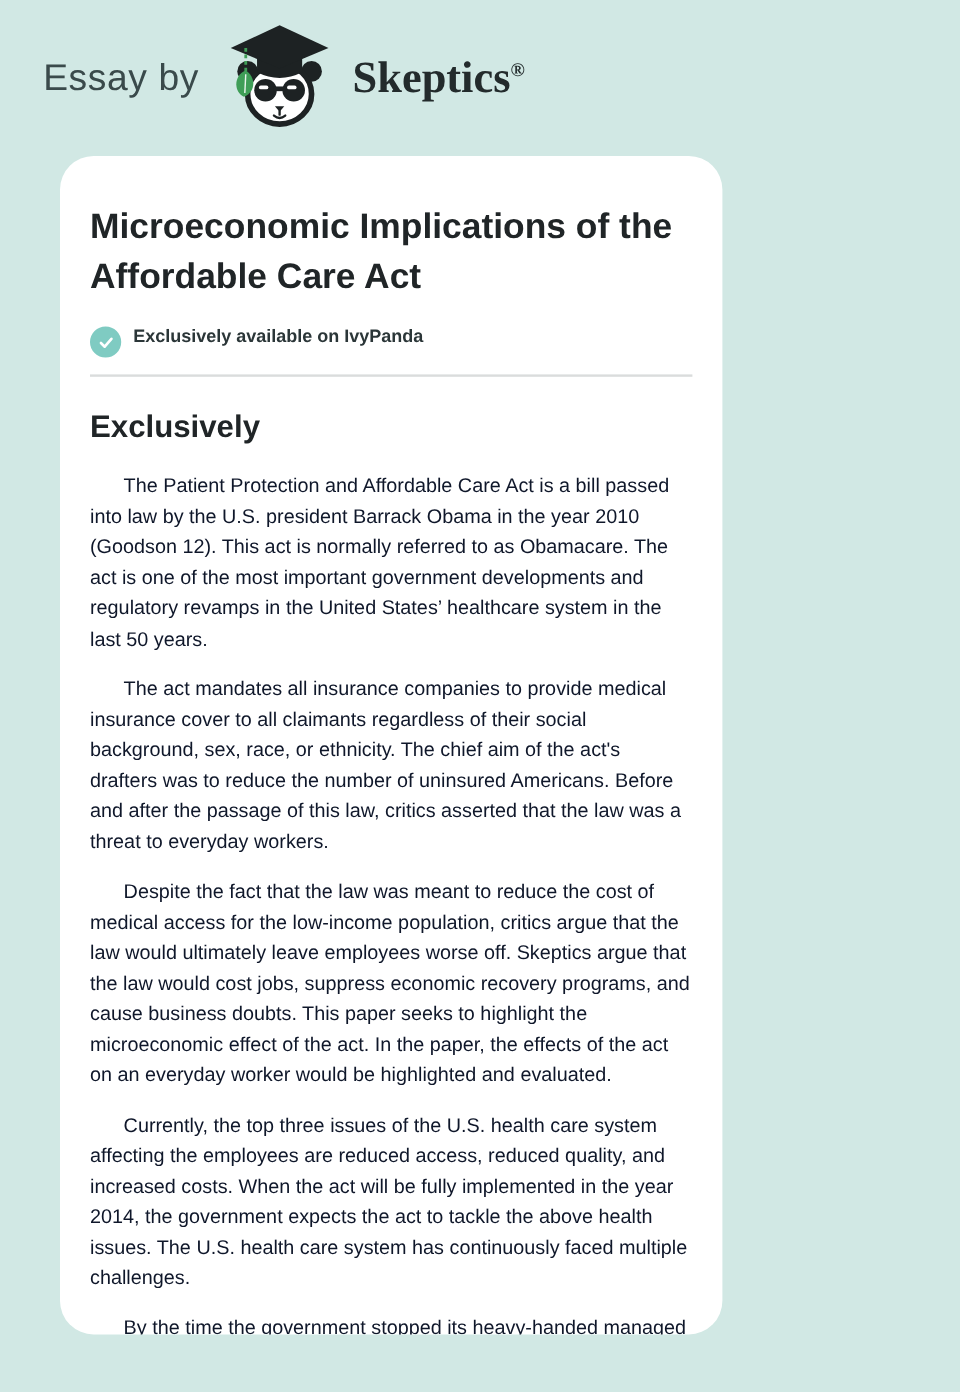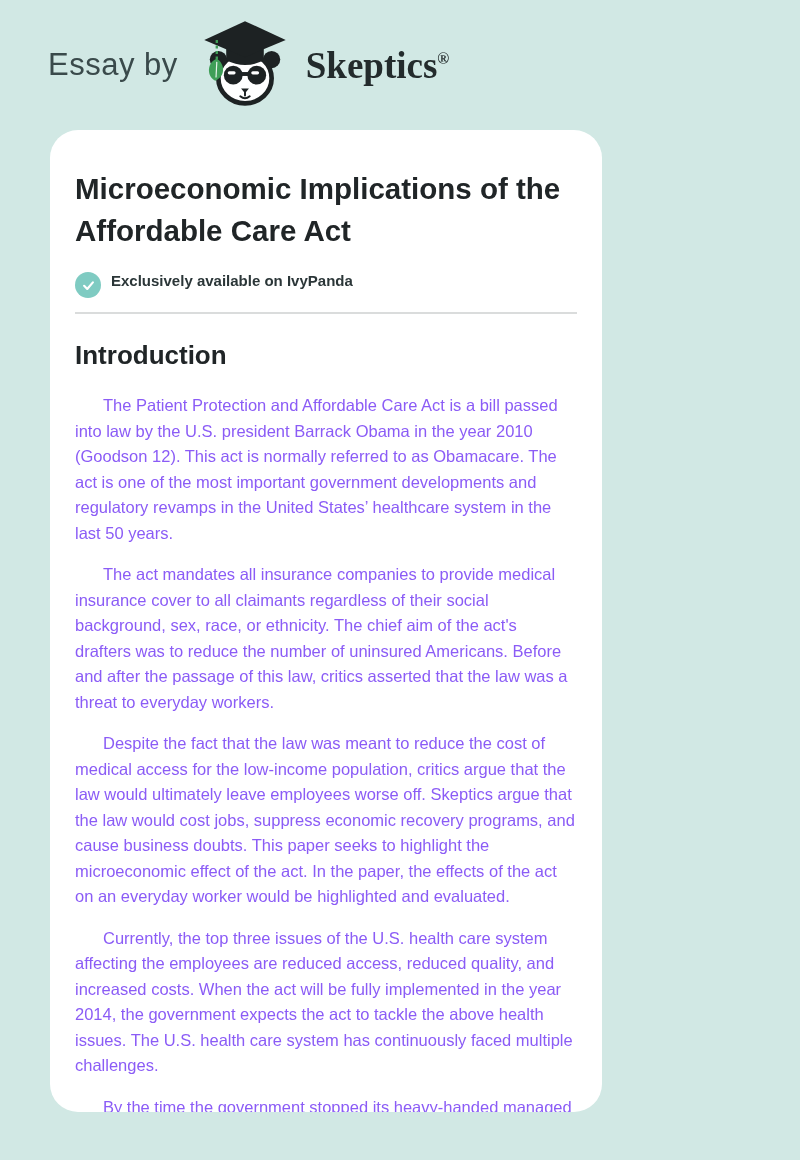--- a/index.html
+++ b/index.html
@@ -10,21 +10,21 @@
     background: #d1e8e4;
     overflow: hidden;
   }
   .page { width: 800px; height: 1160px; }
 
   
   .site-header {
     height: 130px;
     display: flex;
     align-items: center;
-    padding-left: 48px;
+    padding-left: 36px;
   }
   .essay-by {
     font-size: 31px;
     color: #3a４a4b;
     color: #3a4a4b;
     letter-spacing: 0.5px;
   }
   .logo { margin: 0 12px 0 18px; display: inline-flex; }
   .logo svg { width: 98px; height: 94px; display: block; }
   .brand {
@@ -77,21 +77,21 @@
     margin: 0 0 22px 0;
     font-size: 26px;
     color: #202527;
     font-weight: bold;
   }
   section + section h2 { margin-top: 14px; }
   .para {
     margin: 0 0 16px 0;
     font-size: 16.5px;
     line-height: 25.5px;
-    color: #8b5cf6;
+    color: #0f172a;
     text-indent: 28px;
   }
 </style>
 </head>
 <body>
 
 <div class="page">
 
   <header class="site-header">
     <span class="essay-by">Essay by</span>
@@ -134,21 +134,21 @@
         <svg viewBox="0 0 24 24" aria-hidden="true">
           <polyline points="5,12.5 10,17.5 19,7" fill="none" stroke="#ffffff" stroke-width="3.5" stroke-linecap="round" stroke-linejoin="round"></polyline>
         </svg>
       </span>
       <span class="badge-label">Exclusively available on IvyPanda</span>
     </div>
 
     <hr class="divider">
 
     <section>
-      <h2>Introduction</h2>
+      <h2>Exclusively</h2>
       <p class="para">The Patient Protection and Affordable Care Act is a bill passed into law by the U.S. president Barrack Obama in the year 2010 (Goodson 12). This act is normally referred to as Obamacare. The act is one of the most important government developments and regulatory revamps in the United States’ healthcare system in the last 50 years.</p>
       <p class="para">The act mandates all insurance companies to provide medical insurance cover to all claimants regardless of their social background, sex, race, or ethnicity. The chief aim of the act's drafters was to reduce the number of uninsured Americans. Before and after the passage of this law, critics asserted that the law was a threat to everyday workers.</p>
       <p class="para">Despite the fact that the law was meant to reduce the cost of medical access for the low-income population, critics argue that the law would ultimately leave employees worse off. Skeptics argue that the law would cost jobs, suppress economic recovery programs, and cause business doubts. This paper seeks to highlight the microeconomic effect of the act. In the paper, the effects of the act on an everyday worker would be highlighted and evaluated.</p>
     </section>
 
     <section>
       <p class="para">Currently, the top three issues of the U.S. health care system affecting the employees are reduced access, reduced quality, and increased costs. When the act will be fully implemented in the year 2014, the government expects the act to tackle the above health issues. The U.S. health care system has continuously faced multiple challenges.</p>
       <p class="para">By the time the government stopped its heavy-handed managed care in the 1990s, the cost of health care services had risen sharply as the number of uninsured individuals increased. Before The Patient Protection and Affordable Care Act was passed into law in the year 2010, the number of uninsured individuals was estimated to</p>
     </section>
   </main>

